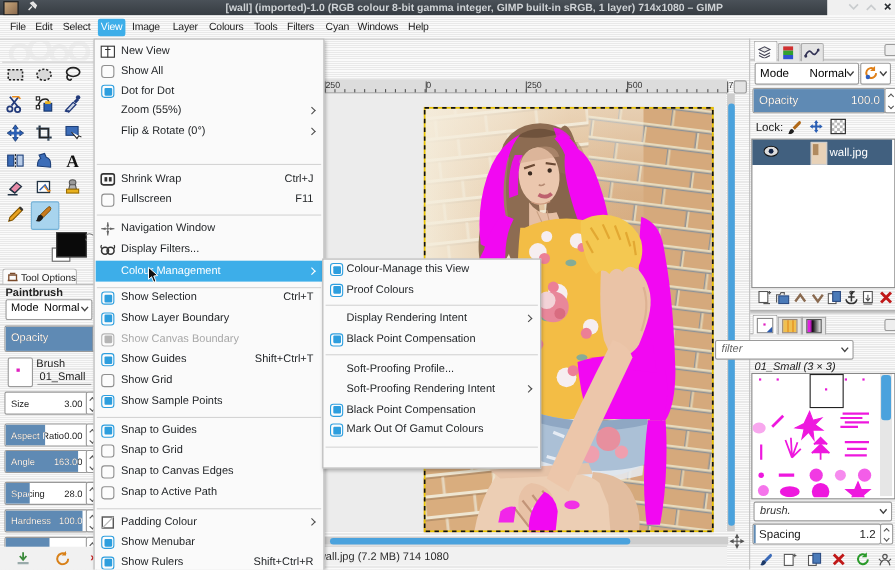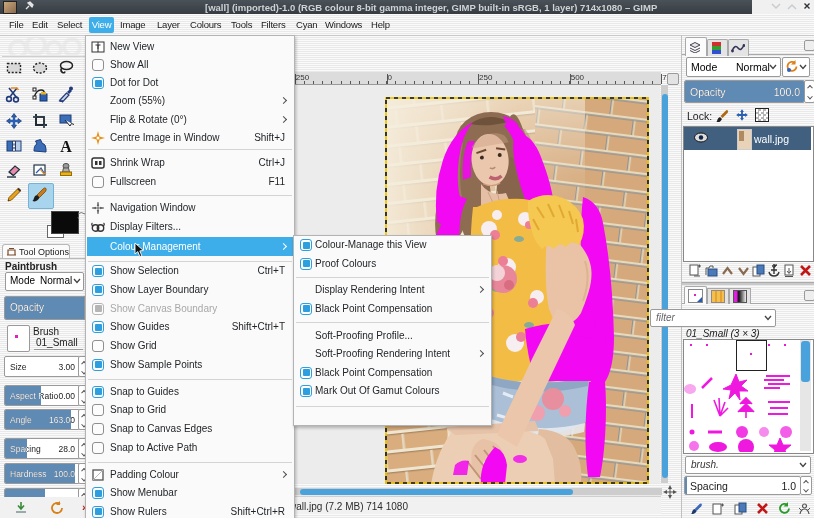--- a/index.html
+++ b/index.html
@@ -646,21 +646,21 @@
     <div class="abs box" style="left:685px;top:456px;width:124px;height:16px">
 <span class="abs" style="left:5px;top:2px;font-size:10px;font-style:italic;color:#333">brush.</span>
 <svg class="abs" style="right:3px;top:5px" width="8" height="6">
         <path d="M1 1 l3 3.5 3-3.5" stroke="#444" stroke-width="1.3" fill="none"></path>
       </svg>
     </div>
     <div class="sld" style="left:684px;top:476px;width:115px;height:17px">
       <div class="fill" style="width:2px"></div>
       <div class="abs" style="left:0;top:0;bottom:0;width:115px;color:#1a1a1a">
         <span class="abs" style="left:5px;top:50%;transform:translateY(-52%);font-size:10.5px;white-space:nowrap">Spacing</span>
-        <span class="abs" style="right:4px;top:50%;transform:translateY(-52%);font-size:10.5px">1.0</span>
+        <span class="abs" style="right:4px;top:50%;transform:translateY(-52%);font-size:10.5px">1.2</span>
       </div>
       <div class="abs" style="left:0;top:0;bottom:0;width:2px;overflow:hidden;color:#fff">
         <div class="abs" style="left:0;top:0;width:115px;height:100%"></div>
       </div>
     </div>
     <div class="spin" style="left:800px;top:476px;width:10px;height:17px"></div>
     <svg class="abs" style="left:690px;top:502px" width="14" height="14" viewBox="0 0 18 18">
       <path d="M14.5 2 q1.5 1.5 0 3.5 l-6 6 -2.5-2.5 6-6 q1.5-1.5 2.5-1z" fill="#3a6ab8"></path>
       <path d="M6 9 q-2.5 .5 -3 3 q-.4 2.2 -1.5 3 q2.8 1 4.6-.4 q1.9-1.4 2.4-3.1 z" fill="#1d3a6a"></path>
     </svg>
@@ -700,28 +700,20 @@
         <i class="cb on"></i>
         <span class="t">Dot for Dot</span>
       </div>
       <div class="mi" style="top:55.8px">
         <span class="t">Zoom (55%)</span>
         <span class="arr"></span>
       </div>
       <div class="mi" style="top:74.1px">
         <span class="t">Flip &amp; Rotate (0°)</span>
         <span class="arr"></span>
-      </div>
-      <div class="mi" style="top:92.4px">
-        <svg class="micon" viewBox="0 0 14 14">
-          <path d="M7 0 L8.5 5.5 L14 7 L8.5 8.5 L7 14 L5.5 8.5 L0 7 L5.5 5.5 Z" fill="#e89018"></path>
-          <circle cx="7" cy="7" r="1.5" fill="#fff"></circle>
-        </svg>
-        <span class="t">Centre Image in Window</span>
-        <span class="sc">Shift+J</span>
       </div>
       <div class="sep" style="top:113px"></div>
       <div class="mi" style="top:117.7px">
         <svg class="micon" viewBox="0 0 14 14">
           <rect x="1" y="2" width="12" height="10" rx="2" fill="none" stroke="#333" stroke-width="1.5"></rect>
           <rect x="4" y="5" width="2.5" height="4" fill="#333"></rect>
           <rect x="8" y="5" width="2.5" height="4" fill="#333"></rect>
         </svg>
         <span class="t">Shrink Wrap</span>
         <span class="sc">Ctrl+J</span>

